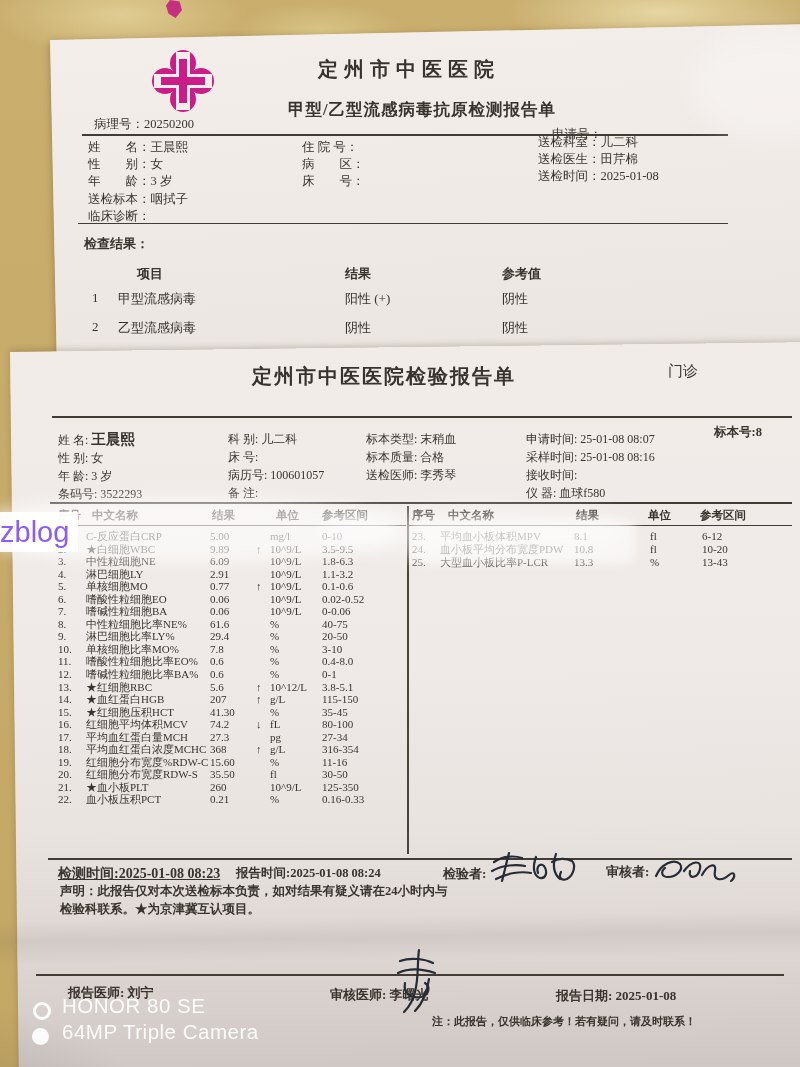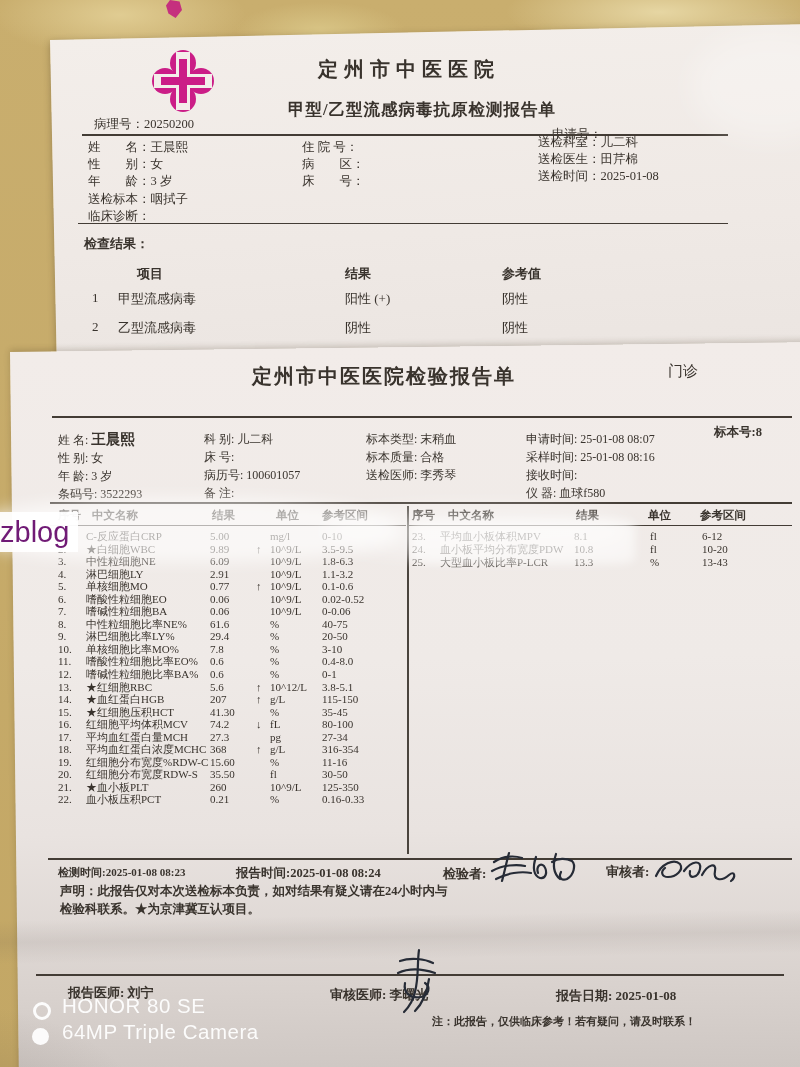--- a/index.html
+++ b/index.html
@@ -43,21 +43,21 @@
   .l-no{width:28px;} .l-name{width:124px;} .l-res{width:46px;} .l-flag{width:14px;font-weight:bold;}
   .l-unit{width:52px;} .l-ref{width:80px;}
   .r-no{width:28px;} .r-name{width:134px;} .r-res{width:42px;}
   .r-unit{width:50px;margin-left:34px;} .r-ref{width:66px;margin-left:2px;}
   .ar-row{display:flex;height:29px;font-size:13px;}
   .ar-no{width:26px;} .ar-item{width:227px;} .ar-res{width:157px;} .ar-ref{width:120px;}
   .glare{position:absolute;pointer-events:none;}
   .zblog-box{
     position:absolute;left:0;top:512px;width:78px;height:40px;
     background:rgba(255,255,255,0.93);display:flex;align-items:center;
-    font-family:"Liberation Sans",sans-serif;font-size:29px;color:#701a75;
+    font-family:"Liberation Sans",sans-serif;font-size:29px;color:#8b5cf6;
   }
   .cam{position:absolute;color:rgba(255,255,255,0.93);font-family:"Liberation Sans",sans-serif;font-size:20.5px;letter-spacing:0.5px;}
   .ring{position:absolute;width:12px;height:12px;border:3.5px solid rgba(255,255,255,0.93);border-radius:50%;}
   .dot{position:absolute;width:17px;height:17px;background:rgba(255,255,255,0.93);border-radius:50%;}
   .sig{position:absolute;}
   .sig path{fill:none;stroke:#262b36;stroke-width:2.2;stroke-linecap:round;stroke-linejoin:round;}
   .crease{position:absolute;left:-10px;top:915px;width:820px;height:44px;transform:rotate(-0.8deg);
     background:linear-gradient(180deg,rgba(90,78,70,0) 0%,rgba(90,78,70,0.10) 50%,rgba(90,78,70,0) 100%);}
   .corner-shadow{position:absolute;left:-60px;top:1000px;width:220px;height:140px;
     background:radial-gradient(ellipse at 0% 100%,rgba(70,58,50,0.22) 0%,rgba(70,58,50,0) 70%);}
@@ -144,21 +144,21 @@
   <div class="hline" style="left:52px;top:416px;width:740px;height:2px;"></div>
 
   <div class="abs b" style="left:714px;top:424px;font-size:12.5px;">标本号:8</div>
 
   <div class="abs lab-colA" style="left:58px;top:430px;">
     <div class="lab-line"><span data-field="label">姓  名: </span><span data-field="value">王晨熙</span></div>
       <div class="lab-line"><span data-field="label">性  别: </span><span data-field="value">女</span></div>
       <div class="lab-line"><span data-field="label">年  龄: </span><span data-field="value">3  岁</span></div>
       <div class="lab-line"><span data-field="label">条码号: </span><span data-field="value">3522293</span></div>
   </div>
-  <div class="abs" style="left:204px;top:430px;">
+  <div class="abs" style="left:228px;top:430px;">
     <div class="lab-line"><span data-field="label">科  别: </span><span data-field="value">儿二科</span></div>
       <div class="lab-line"><span data-field="label">床  号: </span><span data-field="value"></span></div>
       <div class="lab-line"><span data-field="label">病历号: </span><span data-field="value">100601057</span></div>
       <div class="lab-line"><span data-field="label">备  注: </span><span data-field="value"></span></div>
   </div>
   <div class="abs" style="left:366px;top:430px;">
     <div class="lab-line"><span data-field="label">标本类型: </span><span data-field="value">末稍血</span></div>
       <div class="lab-line"><span data-field="label">标本质量: </span><span data-field="value">合格</span></div>
       <div class="lab-line"><span data-field="label">送检医师: </span><span data-field="value">李秀琴</span></div>
   </div>
@@ -385,21 +385,21 @@
         <span class="r-no" data-field="no">25.</span>
         <span class="r-name" data-field="name">大型血小板比率P-LCR</span>
         <span class="r-res" data-field="result">13.3</span>
         <span class="r-unit" data-field="unit">%</span>
         <span class="r-ref" data-field="ref">13-43</span>
       </div>
   </div>
 
   <div class="hline" style="left:48px;top:858px;width:744px;height:1.5px;"></div>
 
-  <div class="abs b" style="left:58px;top:865px;font-size:11px;">检测时间:2025-01-08 08:23</div>
+  <div class="abs b" style="left:58px;top:865px;font-size:14px;text-decoration:underline;">检测时间:2025-01-08 08:23</div>
   <div class="abs b" style="left:236px;top:865px;font-size:12.5px;">报告时间:2025-01-08 08:24</div>
   <div class="abs b" style="left:443px;top:865px;font-size:13px;">检验者:</div>
   <div class="abs b" style="left:606px;top:863px;font-size:13px;">审核者:</div>
 
   <svg class="sig" style="left:490px;top:848px;" width="92" height="38" viewBox="0 0 92 38">
     <path d="M4 14 C14 7 26 8 32 10"></path>
     <path d="M2 23 C12 17 27 16 35 18"></path>
     <path d="M6 31 C17 25 31 23 41 25"></path>
     <path d="M19 5 C16 16 14 26 12 33"></path>
     <path d="M46 9 C42 20 44 28 50 30 C56 31 58 24 54 18 C50 14 46 19 48 25"></path>

